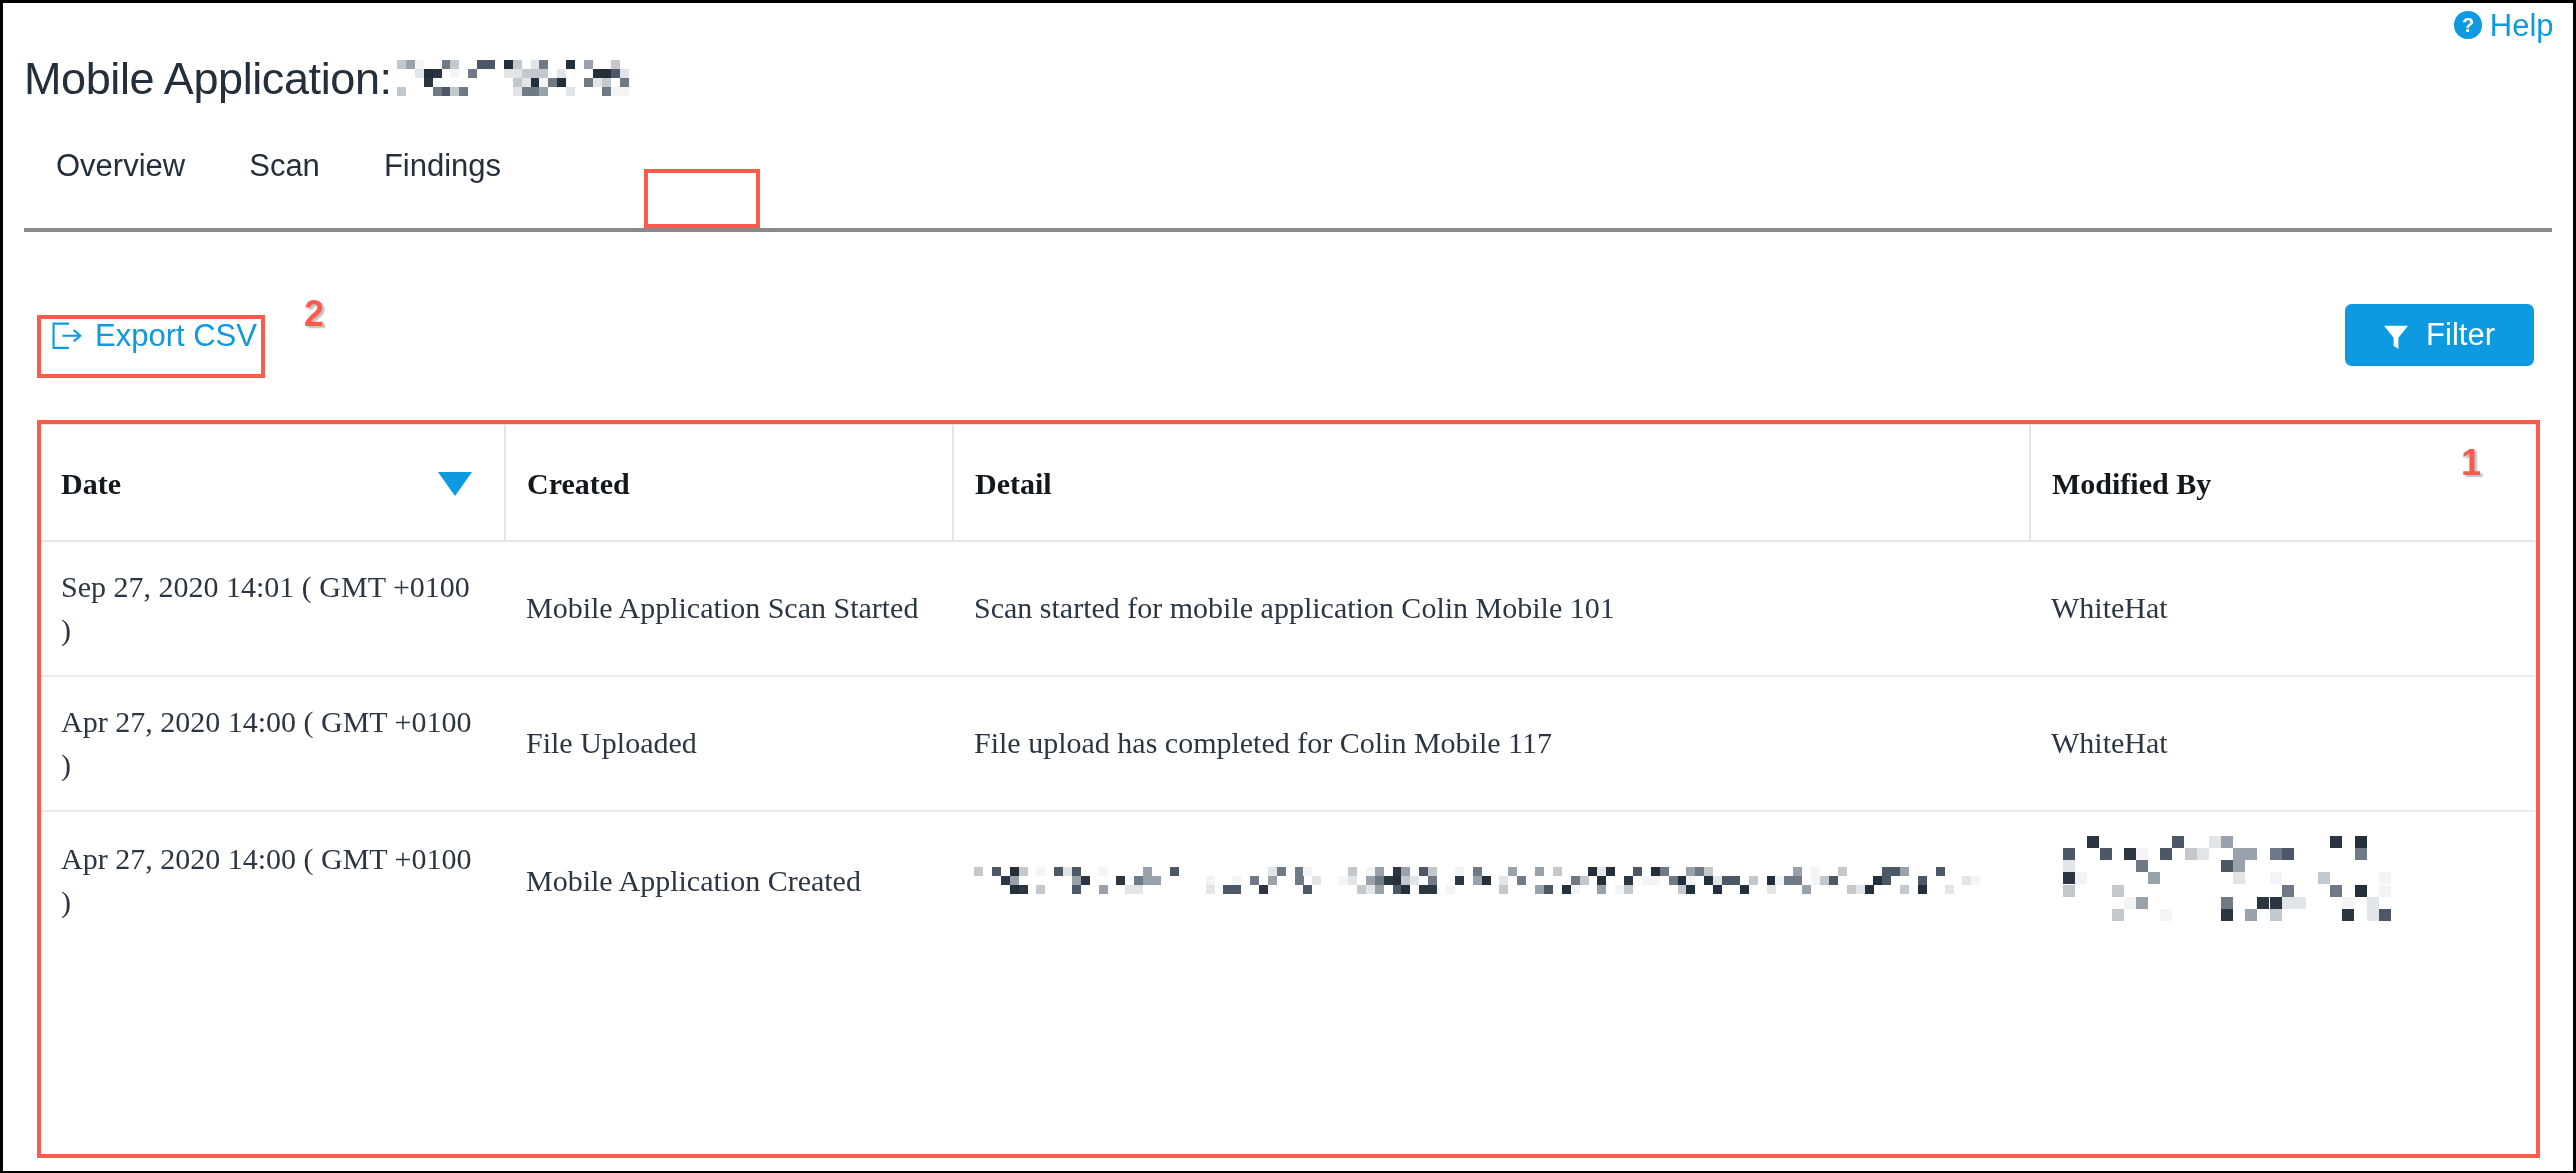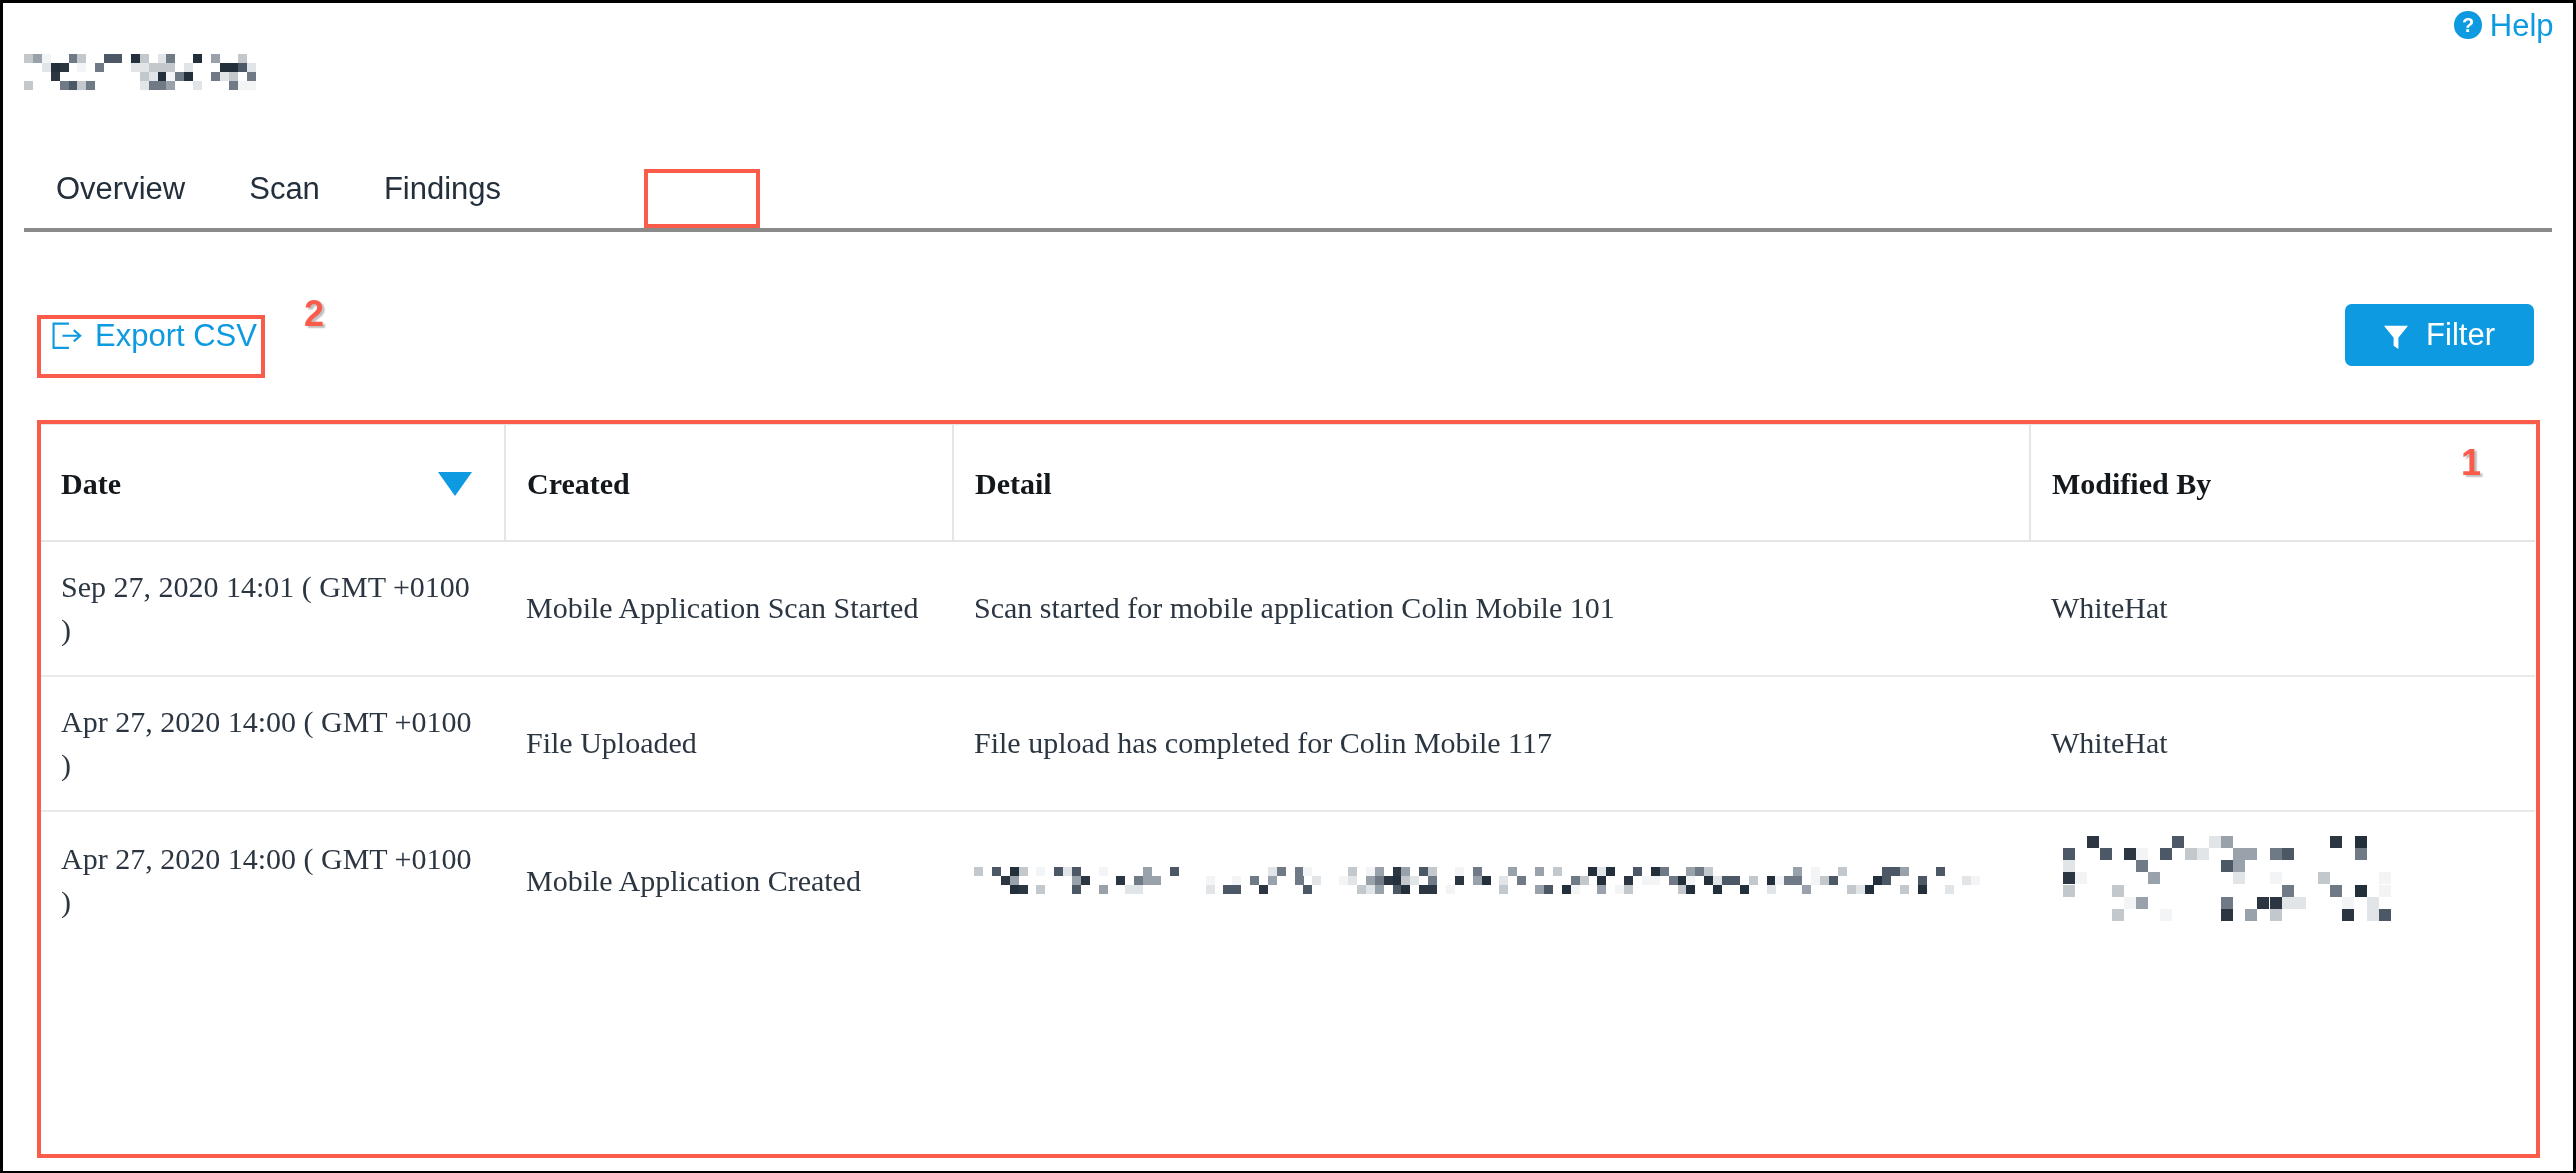--- a/index.html
+++ b/index.html
@@ -90,23 +90,23 @@
     position: absolute;
     left: 21px;
     right: 21px;
     bottom: 0;
     height: 4px;
     background: #8a8a8a;
   }
   .tab-list {
     position: absolute;
     left: 21px;
-    bottom: 0;
-    display: flex;
-    align-items: center;
+    bottom: 12px;
+    display: flex;
+    align-items: flex-start;
     height: 70px;
   }
   .tab {
     font-size: 31px;
     color: #232f3b;
     padding: 0 32px 18px 32px;
     cursor: pointer;
     line-height: 1;
     white-space: nowrap;
     position: relative;
@@ -255,20 +255,21 @@
 <body>
 
 <div class="page">
 
   <a class="help-link">
     <span class="help-icon">?</span>
     <span class="help-label">Help</span>
   </a>
 
   <h1 class="page-title">
+    <span class="title-static">Mobile Application:</span>
     <span class="redact" id="title-redact" style="width: 240px; height: 37px;">
         <i style="left: 0px; top: 0px; width: 9px; height: 9px; background: rgb(195, 200, 205);"></i>
         <i style="left: 9px; top: 0px; width: 9px; height: 9px; background: rgb(153, 161, 170);"></i>
         <i style="left: 18px; top: 0px; width: 9px; height: 9px; background: rgb(242, 244, 245);"></i>
         <i style="left: 45px; top: 0px; width: 9px; height: 9px; background: rgb(111, 122, 134);"></i>
         <i style="left: 53px; top: 0px; width: 9px; height: 9px; background: rgb(195, 200, 205);"></i>
         <i style="left: 80px; top: 0px; width: 9px; height: 9px; background: rgb(77, 88, 102);"></i>
         <i style="left: 89px; top: 0px; width: 9px; height: 9px; background: rgb(77, 88, 102);"></i>
         <i style="left: 107px; top: 0px; width: 9px; height: 9px; background: rgb(35, 47, 59);"></i>
         <i style="left: 116px; top: 0px; width: 9px; height: 9px; background: rgb(195, 200, 205);"></i>

